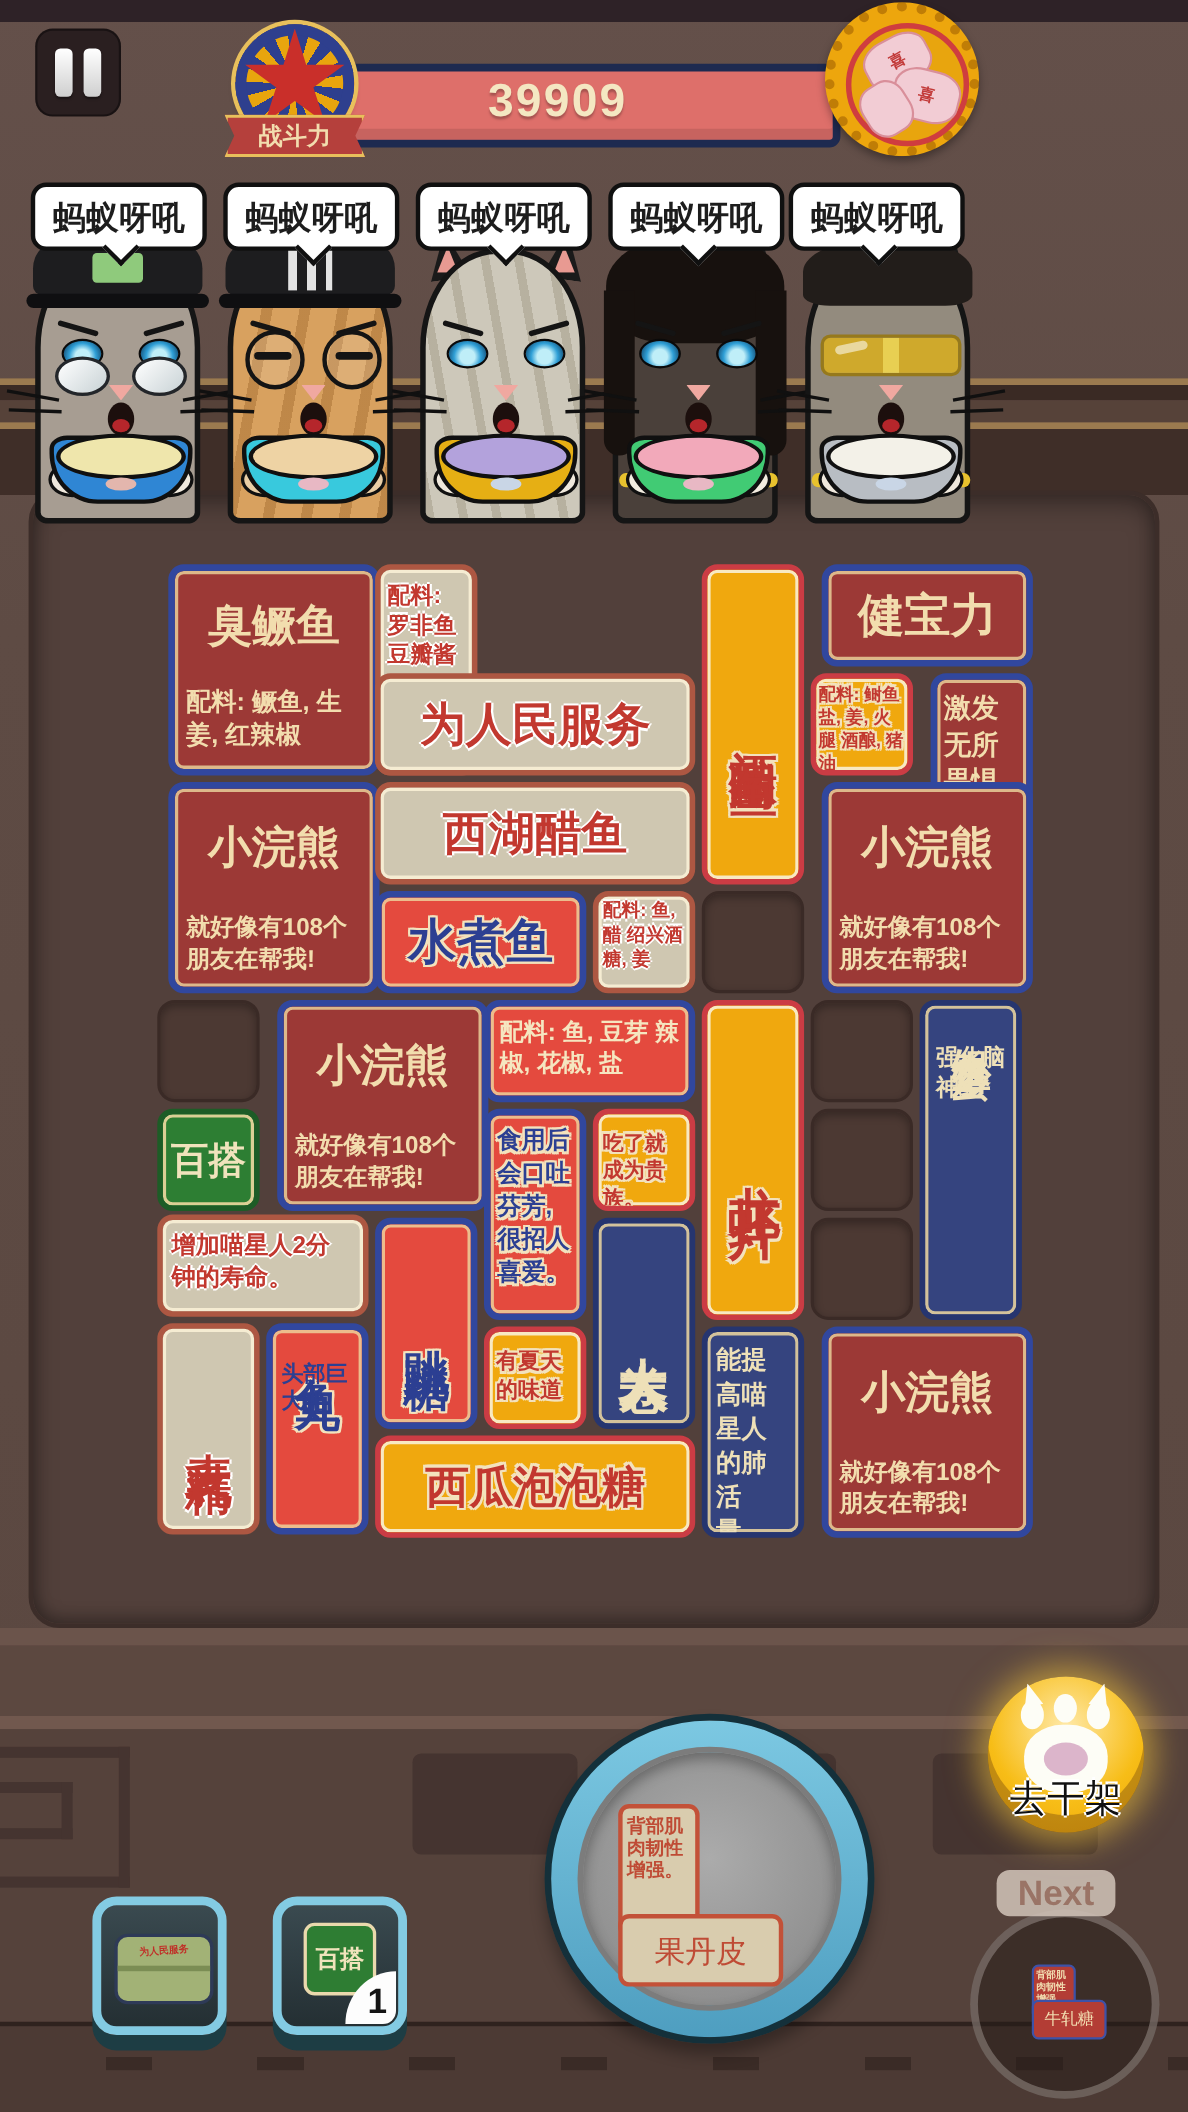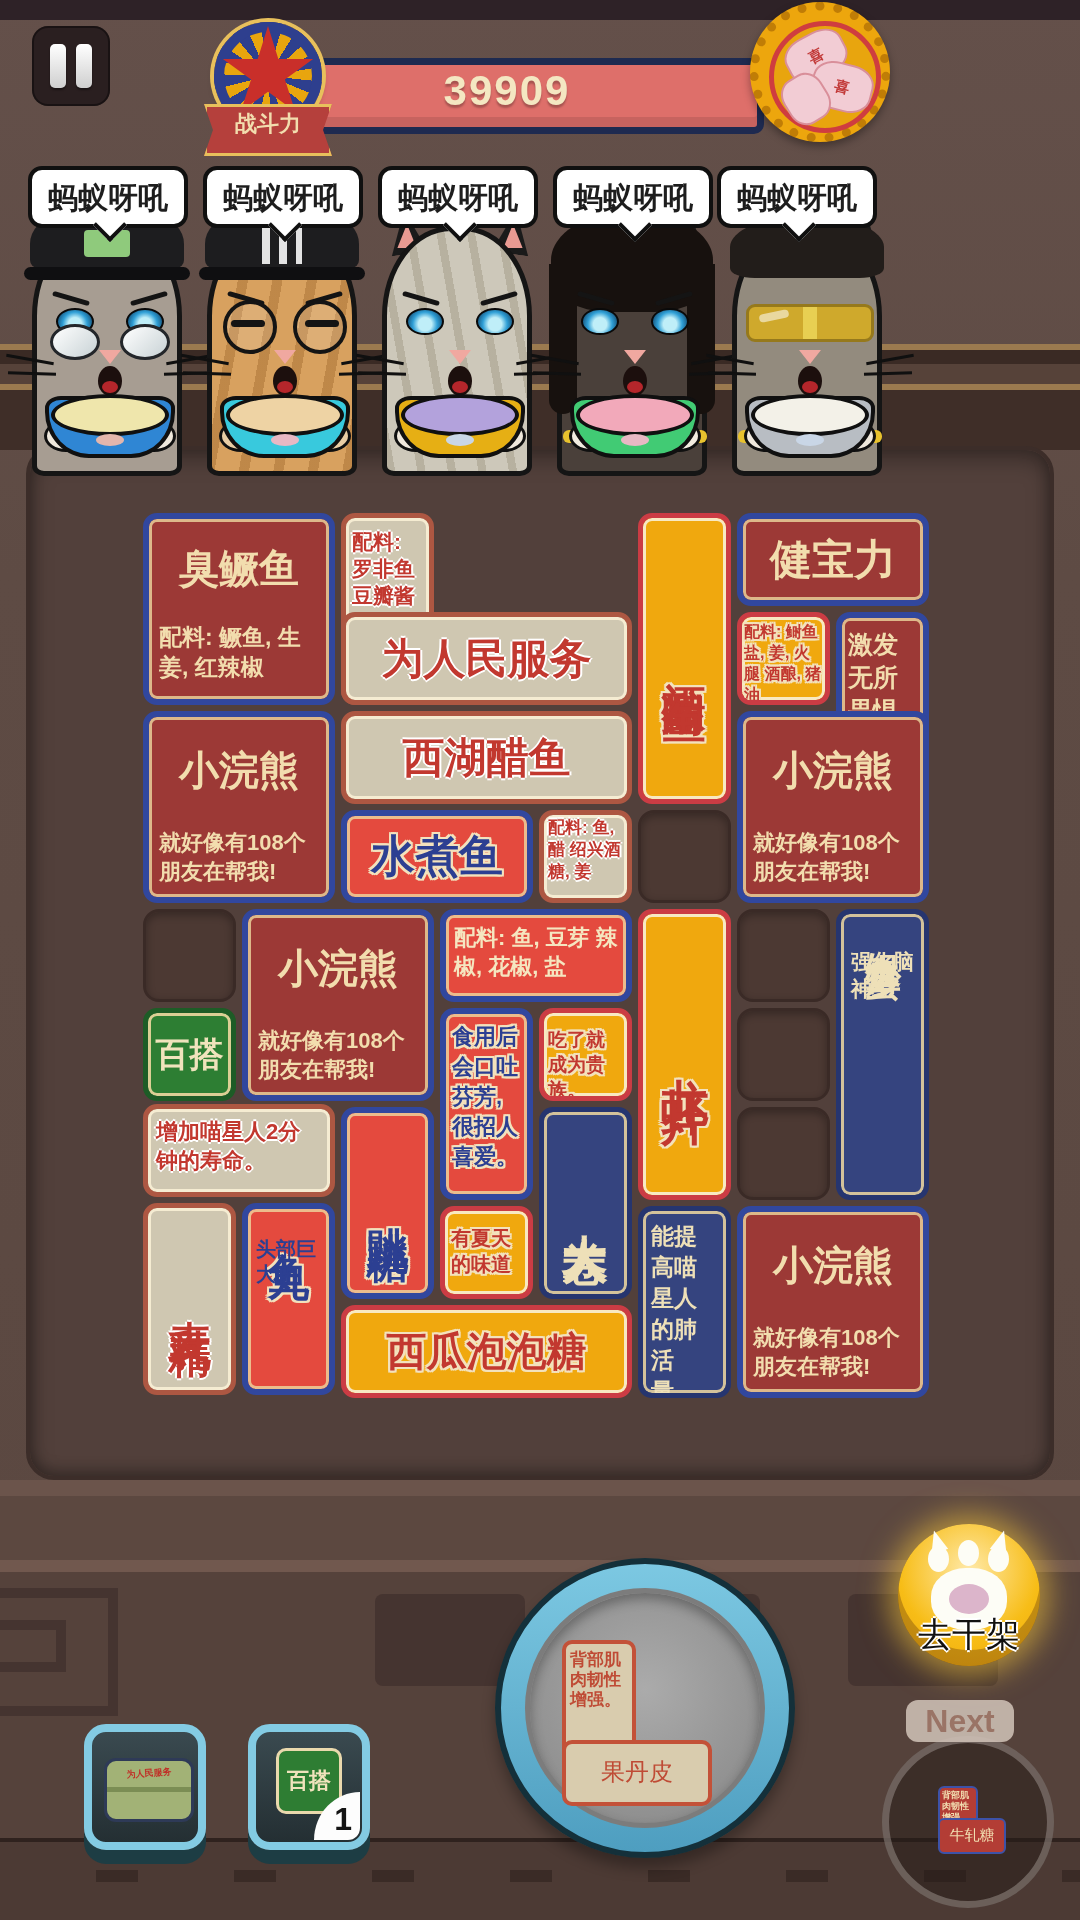--- a/index.html
+++ b/index.html
@@ -21,21 +21,21 @@
   .pause i{position:absolute;top:18px;width:16px;height:44px;background:linear-gradient(180deg,#fff,#cfcfcf);border-radius:5px;box-shadow:0 2px 2px rgba(0,0,0,.4);}
   .pause i.l{left:18px}.pause i.r{right:18px}
   .pbar{left:250px;top:58px;width:500px;height:62px;background:#de6f6a;border:7px solid #1e2a50;border-radius:10px;box-shadow:inset 0 -10px 0 rgba(0,0,0,.10);}
   .pbar .val{position:absolute;left:0;right:0;top:2px;text-align:center;font-size:42px;font-weight:700;color:#f4e7c2;text-shadow:0 3px 2px rgba(0,0,0,.25);letter-spacing:2px;}
   .medal{left:214px;top:22px;width:108px;height:108px;border-radius:50%;
     background:repeating-conic-gradient(#2e3f8e 0 16deg,#e8a50e 16deg 32deg);
     box-shadow:0 0 0 4px #e8c05c,inset 0 0 0 10px #2e3f8e,0 4px 6px rgba(0,0,0,.35);}
   .medal .star{position:absolute;left:7px;top:4px;width:94px;height:94px;background:#c92f2a;
     clip-path:polygon(50% 0%,61% 35%,98% 35%,68% 57%,79% 91%,50% 70%,21% 91%,32% 57%,2% 35%,39% 35%);
     filter:drop-shadow(0 3px 2px rgba(0,0,0,.4));}
-  .ribbon{left:204px;top:104px;width:128px;height:52px;background:#b5403c;
+  .ribbon{left:204px;top:104px;width:128px;height:39px;background:#b5403c;
     clip-path:polygon(0% 0%,100% 0%,93% 50%,100% 100%,0% 100%,7% 50%);
     box-shadow:inset 0 0 0 3px #e8c05c;text-align:center;line-height:40px;font-size:22px;font-weight:800;color:#f2ddae;}
   .lucky{left:750px;top:2px;width:140px;height:140px;border-radius:50%;background:#eda60d;border:9px dotted #c07d06;box-sizing:border-box;box-shadow:0 4px 8px rgba(0,0,0,.35);}
   .lucky .in{position:absolute;left:10px;top:10px;width:102px;height:102px;border-radius:50%;background:#e8a50e;border:5px solid #cf3d3f;}
   .candy{position:absolute;background:#f2ccd4;border:2px solid #d98f9a;border-radius:38%;color:#c23a39;font-size:15px;font-weight:800;text-align:center;}
   .c-a{left:26px;top:22px;width:58px;height:42px;transform:rotate(-28deg);line-height:42px;}
   .c-b{left:52px;top:52px;width:58px;height:44px;transform:rotate(14deg);line-height:44px;}
   .c-c{left:22px;top:66px;width:46px;height:40px;transform:rotate(58deg);line-height:40px;}
   
   .bub{top:166px;width:152px;height:54px;background:#fff;border:4px solid #101010;border-radius:14px;z-index:6;}
@@ -96,21 +96,21 @@
   .bowl .fish:after{content:"";position:absolute;left:-8px;top:0px;border-top:6px solid transparent;border-bottom:6px solid transparent;border-right:9px solid inherit;}
   .b1{background:#2f86d4}.b1 .food{background:#efe6ac}.b1 .fish{background:#e3b6ad}
   .b2{background:#38c9dd}.b2 .food{background:#eed3a4}.b2 .fish{background:#e8b8c4}
   .b3{background:#e6af14}.b3 .food{background:#b3a2dc}.b3 .fish{background:#c9d6e6}
   .b4{background:#41cb74}.b4 .food{background:#f2a9ba}.b4 .fish{background:#e8b8c4}
   .b5{background:#b8bdc3}.b5 .food{background:#f3f1e8}.b5 .fish{background:#c9d6e6}
   
   .panel{left:26px;top:446px;width:1028px;height:1034px;background:#52403b;border:4px solid #3c2d29;border-radius:28px;box-sizing:border-box;box-shadow:inset 0 8px 22px rgba(0,0,0,.35),inset 0 -6px 14px rgba(0,0,0,.25);z-index:1;}
   .cellE{background:#4c3933;border:3px solid #3a2a26;border-radius:16px;box-sizing:border-box;box-shadow:inset 0 3px 8px rgba(0,0,0,.3);z-index:2;}
   .tile{z-index:3;border-radius:14px;box-sizing:border-box;overflow:hidden;}
-  .t-darkred{background:#9c3936;border:6px solid #31479e;box-shadow:inset 0 0 0 3px rgba(238,216,160,.8);}
+  .t-darkred{background:#9c3936;border:6px solid #31479e;box-shadow:inset 0 0 0 3px rgba(238,216,160,.8);margin-left:10px;}
   .t-red{background:#e44a3e;border:6px solid #31479e;box-shadow:inset 0 0 0 3px rgba(238,216,160,.8);}
   .t-beige{background:#cfc7b1;border:5px solid #ad5742;box-shadow:inset 0 0 0 3px rgba(248,240,214,.9);}
   .t-yellow{background:#f0a80e;border:5px solid #cb3c44;box-shadow:inset 0 0 0 3px rgba(248,240,214,.9);}
   .t-blue{background:#35447f;border:5px solid #26356f;box-shadow:inset 0 0 0 3px rgba(238,216,160,.85);}
   .t-green{background:#2d7e33;border:5px solid #1d5c26;box-shadow:inset 0 0 0 3px rgba(238,216,160,.9);}
   .tile .nm{font-weight:800;text-align:center;}
   .tile .ds{font-weight:700;text-align:left;}
   .cream{color:#f2ddae}.bluetx{color:#2c3f92}.redtx{color:#c2382f}
   .vert{writing-mode:vertical-rl;text-orientation:upright;}
   .cen{display:flex;align-items:center;justify-content:center;}
@@ -122,21 +122,21 @@
   .slotdeco{top:1594px;height:92px;background:#453430;border-radius:8px;z-index:2;}
   .maze{left:0;top:1588px;width:118px;height:128px;border:10px solid #453430;border-left:none;box-sizing:border-box;z-index:2;}
   .maze i{position:absolute;left:0;top:22px;width:66px;height:52px;border:10px solid #453430;border-left:none;box-sizing:border-box;}
   .floor{left:0;top:1838px;width:1080px;height:82px;background:#4c3a34;border-top:4px solid #2f221e;z-index:3;}
   .floor:after{content:"";position:absolute;left:0;right:0;top:28px;height:12px;background:repeating-linear-gradient(90deg,transparent 0 96px,#3a2b26 96px 138px);}
   .plate{left:495px;top:1558px;width:300px;height:300px;border-radius:50%;background:linear-gradient(180deg,#7cc8e2,#4e9ec0);border:6px solid #14303a;box-sizing:border-box;z-index:5;box-shadow:0 10px 14px rgba(0,0,0,.3);}
   .plate .in{position:absolute;left:24px;top:24px;width:240px;height:240px;border-radius:50%;background:radial-gradient(circle at 50% 42%,#ababab,#8f8f8f 75%);border:5px solid #7c7c7c;box-sizing:border-box;box-shadow:inset 0 6px 12px rgba(0,0,0,.3);}
   .ptileA{left:562px;top:1640px;width:74px;height:122px;background:#d9ccae;border:4px solid #c35138;border-radius:10px;box-sizing:border-box;z-index:6;}
   .ptileB{left:562px;top:1740px;width:150px;height:66px;background:#d9ccae;border:4px solid #c35138;border-radius:10px;box-sizing:border-box;z-index:6;}
   .ptileA .ds{margin:6px 4px;font-size:17px;line-height:20px;color:#bf4b35;font-weight:800;}
-  .ptileB .nm{margin-top:12px;font-size:24px;color:#bf4b35;}
+  .ptileB .nm{margin-top:12px;font-size:28px;color:#bf4b35;}
   .fight{left:898px;top:1524px;width:142px;height:142px;border-radius:50%;
     background:radial-gradient(circle at 50% 32%,#ffe9a8,#f7bd17 58%,#eda409);
     box-shadow:0 0 28px 10px rgba(247,200,60,.55),inset 0 -16px 0 rgba(96,55,12,.35);z-index:6;}
   .fight .tip{position:absolute;top:6px;width:22px;height:22px;background:#fdfdf6;clip-path:polygon(10% 100%,50% 0,90% 100%);}
   .fight .tip.l{left:28px;transform:rotate(-16deg)}.fight .tip.r{right:28px;transform:rotate(16deg)}
   .fight .toe{position:absolute;top:22px;width:21px;height:26px;background:#fdfdf6;border-radius:50%;}
   .fight .toe.a{left:30px}.fight .toe.b{left:60px;top:16px}.fight .toe.c{left:90px}
   .fight .pad{position:absolute;left:33px;top:44px;width:76px;height:62px;background:#fdfdf6;border-radius:46%;}
   .fight .pad:after{content:"";position:absolute;left:18px;top:16px;width:40px;height:30px;background:#dcb5cb;border-radius:50%;}
   .fight .lbl{position:absolute;left:0;right:0;bottom:8px;text-align:center;font-size:34px;font-weight:400;color:#111;}

